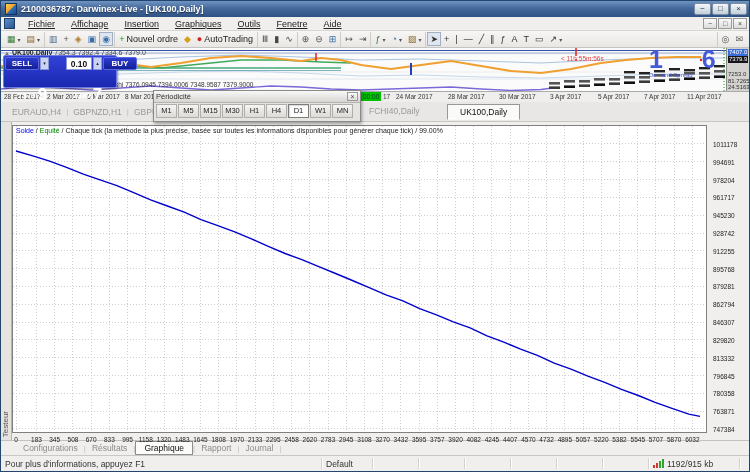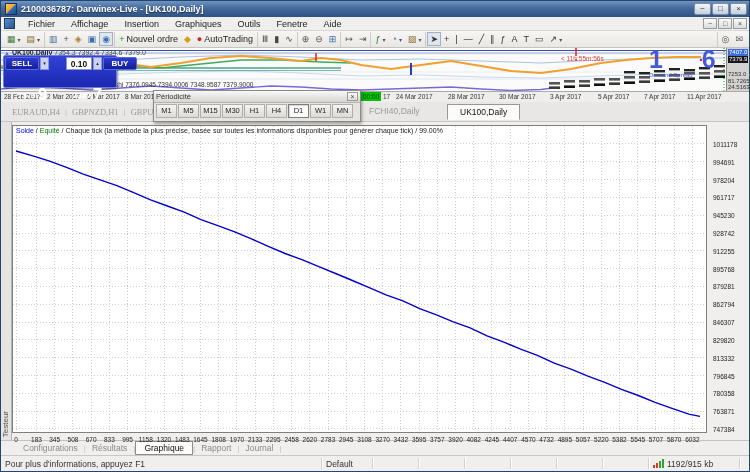--- a/index.html
+++ b/index.html
@@ -10,21 +10,21 @@
   #titlebar{height:16px;flex:0 0 16px;background:linear-gradient(180deg,#6f95c2 0%,#45699c 45%,#2f5284 100%);
             display:flex;align-items:center;padding:0 2px;color:#fff;}
   #app-icon{width:10px;height:10px;margin:0 4px 0 2px;background:linear-gradient(135deg,#ffd24a 0%,#f4a62a 45%,#2f6fba 55%,#1c4a86 100%);border:1px solid #16355e;flex:0 0 auto;}
   #title-text{font-size:9px;font-weight:bold;text-shadow:0 1px 1px rgba(0,0,0,.5);white-space:nowrap;}
   .win-btns{margin-left:auto;display:flex;gap:1px;}
   .win-btn{width:17px;height:12px;font-size:8px;line-height:10px;text-align:center;color:#333;
            background:linear-gradient(#f4f7fb,#c2cfdd);border:1px solid #7d8ea3;border-radius:2px;padding:0;cursor:default;}
   
   #menubar{height:13px;flex:0 0 13px;background:#f0efee;border-bottom:1px solid #d8d6d3;display:flex;align-items:center;}
   #child-icon{width:9px;height:9px;margin:0 5px 0 3px;background:linear-gradient(135deg,#5b8fd0,#29558e);border:1px solid #1d3c66;}
-  #menu-items{display:flex;}
+  #menu-items{display:flex;text-decoration:underline;}
   .menu-item{padding:0 8px;font-size:9px;color:#1c1c1c;white-space:nowrap;}
   .child-btns{margin-left:auto;display:flex;gap:1px;margin-right:2px;}
   .child-btn{width:14px;height:11px;font-size:7px;line-height:9px;text-align:center;color:#444;
              background:linear-gradient(#fbfbfb,#dcdcdc);border:1px solid #9a9a9a;padding:0;}
   
   #toolbar{height:16px;flex:0 0 16px;background:linear-gradient(#f7f6f5,#e9e7e4);border-bottom:1px solid #c6c4c0;
            display:flex;align-items:center;padding:0 2px;}
   .tb-group{display:flex;align-items:center;border-left:1px solid #cfccc8;padding:0 1px;height:15px;}
   .tb-group:first-child{border-left:none;}
   .tb-right{margin-left:auto;}
@@ -62,21 +62,21 @@
   .scale-lab{position:absolute;left:1px;font-size:6px;line-height:7px;color:#333;white-space:nowrap;}
   .scale-lab.ask{background:#3b6ed8;color:#fff;padding:0 1px;}
   .scale-lab.bid{background:#15151a;color:#fff;padding:0 1px;}
   #date-row{position:absolute;left:0;top:43px;width:100%;height:10px;background:#efeeec;border-top:1px solid #aaa;z-index:2;}
   .date-lab{position:absolute;top:1px;font-size:6.5px;color:#333;white-space:nowrap;}
   #time-badge{position:absolute;left:360px;top:0px;background:#00c000;color:#042;font-size:6.5px;padding:0 2px;line-height:9px;}
   #date-frag{position:absolute;left:382px;top:1px;font-size:6.5px;color:#333;}
   
   #tabrow{height:19px;flex:0 0 19px;background:#e8e7e5;border-top:1px solid #bdbbb8;position:relative;display:flex;align-items:center;}
   #tabs-left{display:flex;align-items:center;margin-left:6px;}
-  .tab-gray{color:#999;font-size:8.5px;padding:0 5px;white-space:nowrap;font-family:Liberation Serif, serif;}
+  .tab-gray{color:#999;font-size:8.5px;padding:0 5px;white-space:nowrap;}
   .tab-sep{color:#bbb;font-size:8px;}
   .tab-plain{position:absolute;top:4px;font-size:8.5px;color:#999;white-space:nowrap;}
   .tab-active{position:absolute;top:2px;font-size:8.5px;color:#111;background:#fafaf8;border:1px solid #9a9894;
               border-bottom-color:#fafaf8;padding:2px 12px;white-space:nowrap;box-shadow:0 -1px 1px rgba(255,255,255,.8) inset;}
   
   #palette{position:absolute;left:152px;top:-12px;width:206px;height:30px;background:#e6e4e1;
            border:1px solid #8a8a8a;box-shadow:1px 2px 3px rgba(0,0,0,.35);z-index:10;}
   #pal-title{height:11px;background:linear-gradient(#f8f8f8,#d8d6d2);border-bottom:1px solid #b5b3af;
              display:flex;align-items:center;padding:0 2px;}
   #pal-title-text{font-size:7.5px;color:#333;flex:1;}

